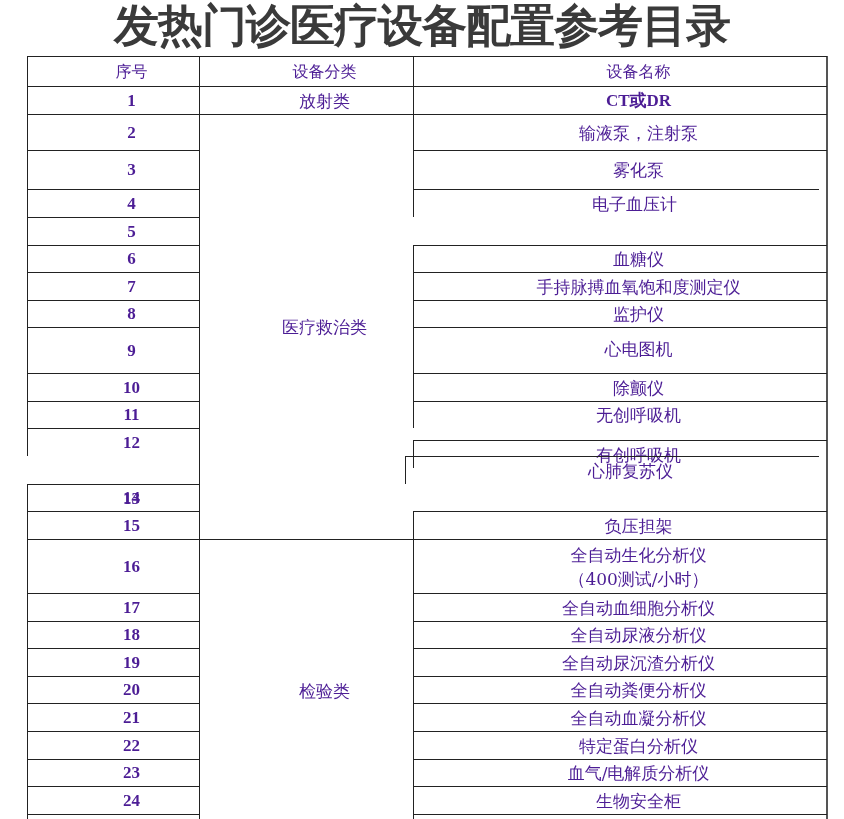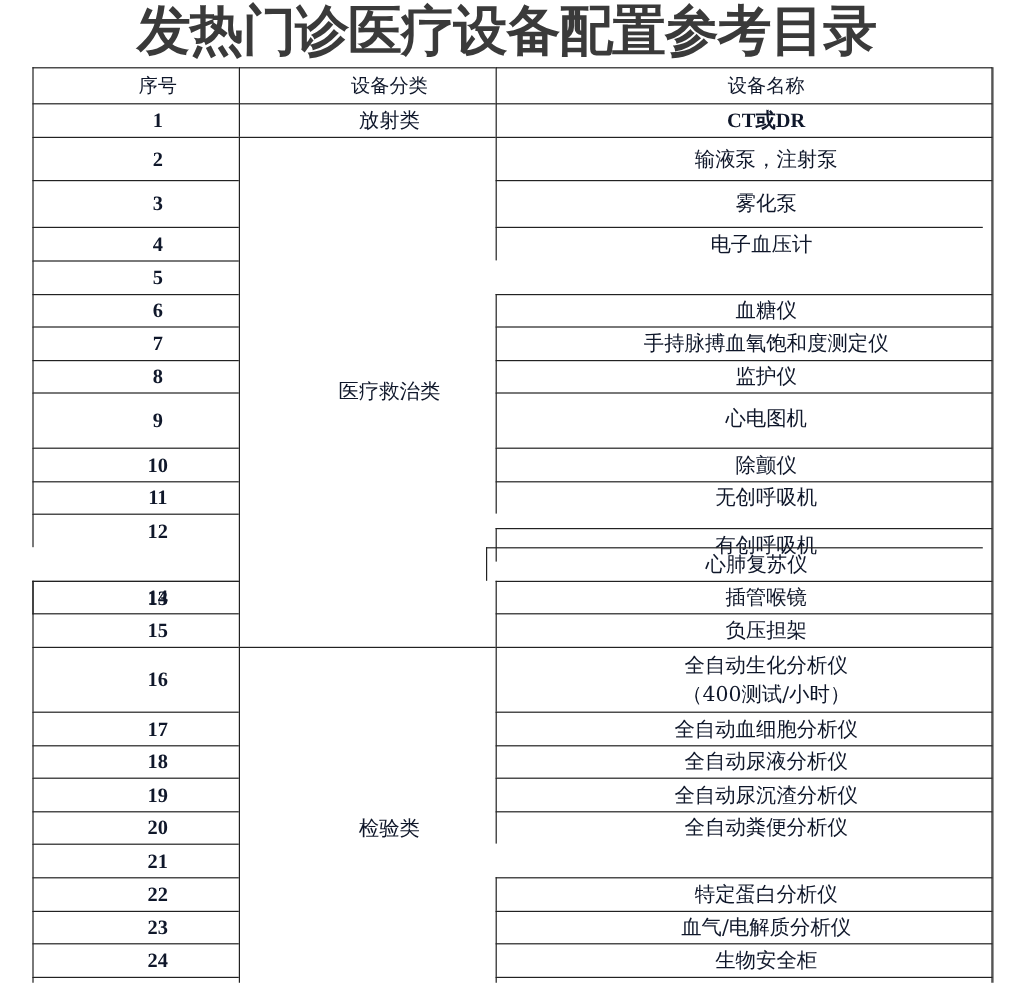--- a/index.html
+++ b/index.html
@@ -5,21 +5,21 @@
   html, body { margin:0; padding:0; background:#ffffff; }
   body { width:844px; height:819px; position:relative; overflow:hidden; }
   .title {
     position:absolute; left:0; top:0; width:844px; height:52px;
     text-align:center; font-family:"DejaVu Sans", sans-serif; font-weight:bold;
     font-size:45px; line-height:52px; color:#3a3a3a; letter-spacing:-1px;
   }
   .tbl { position:absolute; left:27px; top:56px; width:800px; height:780px; }
   .cell {
     position:absolute; box-sizing:border-box; display:flex; align-items:center; justify-content:center;
-    text-align:right; color:#0f172a; font-family:"DejaVu Serif", serif; font-size:17px; line-height:24px;
+    text-align:right; color:#4c1d95; font-family:"DejaVu Serif", serif; font-size:17px; line-height:24px;
     border-left:1.5px solid #222; border-top:1.5px solid #222;padding-left:36px;
   }
   .num { font-family:"Liberation Serif", serif; font-weight:bold; font-size:17px; }
   .hdr { font-family:"DejaVu Serif", serif; font-size:16px; }
   .name { flex-direction:column; }
   .bold { font-weight:bold; font-family:"Liberation Serif", serif; }
   .rb { position:absolute; left:799px; top:0; width:1.5px; height:780px; background:#555; }
 </style>
 </head>
 <body>
@@ -74,23 +74,20 @@
     </div>
     <div class="cell num" style="left: 0px; top: 372px; width: 172px; height: 28px;">12</div>
     <div class="cell name" style="left: 386px; top: 372px; width: 414px; height: 28px; margin-top: 12px;">
       <span>有创呼吸机</span>
     </div>
     <div class="cell num" style="left: 0px; top: 417px; width: 172px; height: 28px; margin-top: 11px;">13</div>
     <div class="cell name" style="left: 378px; top: 400px; width: 414px; height: 28px;">
       <span>心肺复苏仪</span>
     </div>
     <div class="cell num" style="left: 0px; top: 428px; width: 172px; height: 27px;">14</div>
-    <div class="cell name" style="left: 386px; top: 428px; width: 414px; height: 27px;">
-      <span>插管喉镜</span>
-    </div>
     <div class="cell num" style="left: 0px; top: 455px; width: 172px; height: 28px;">15</div>
     <div class="cell name" style="left: 386px; top: 455px; width: 414px; height: 28px;">
       <span>负压担架</span>
     </div>
     <div class="cell num" style="left: 0px; top: 483px; width: 172px; height: 54px;">16</div>
     <div class="cell name" style="left: 386px; top: 483px; width: 414px; height: 54px;">
       <span>全自动生化分析仪</span>
       <span>（400测试/小时）</span>
     </div>
     <div class="cell num" style="left: 0px; top: 537px; width: 172px; height: 28px;">17</div>
@@ -103,20 +100,23 @@
     </div>
     <div class="cell num" style="left: 0px; top: 592px; width: 172px; height: 28px;">19</div>
     <div class="cell name" style="left: 386px; top: 592px; width: 414px; height: 28px;">
       <span>全自动尿沉渣分析仪</span>
     </div>
     <div class="cell num" style="left: 0px; top: 620px; width: 172px; height: 27px;">20</div>
     <div class="cell name" style="left: 386px; top: 620px; width: 414px; height: 27px;">
       <span>全自动粪便分析仪</span>
     </div>
     <div class="cell num" style="left: 0px; top: 647px; width: 172px; height: 28px;">21</div>
+    <div class="cell name" style="left: 386px; top: 647px; width: 414px; height: 28px;">
+      <span>全自动血凝分析仪</span>
+    </div>
     <div class="cell num" style="left: 0px; top: 675px; width: 172px; height: 28px;">22</div>
     <div class="cell name" style="left: 386px; top: 675px; width: 414px; height: 28px;">
       <span>特定蛋白分析仪</span>
     </div>
     <div class="cell num" style="left: 0px; top: 703px; width: 172px; height: 27px;">23</div>
     <div class="cell name" style="left: 386px; top: 703px; width: 414px; height: 27px;">
       <span>血气/电解质分析仪</span>
     </div>
     <div class="cell num" style="left: 0px; top: 730px; width: 172px; height: 28px;">24</div>
     <div class="cell name" style="left: 386px; top: 730px; width: 414px; height: 28px;">

